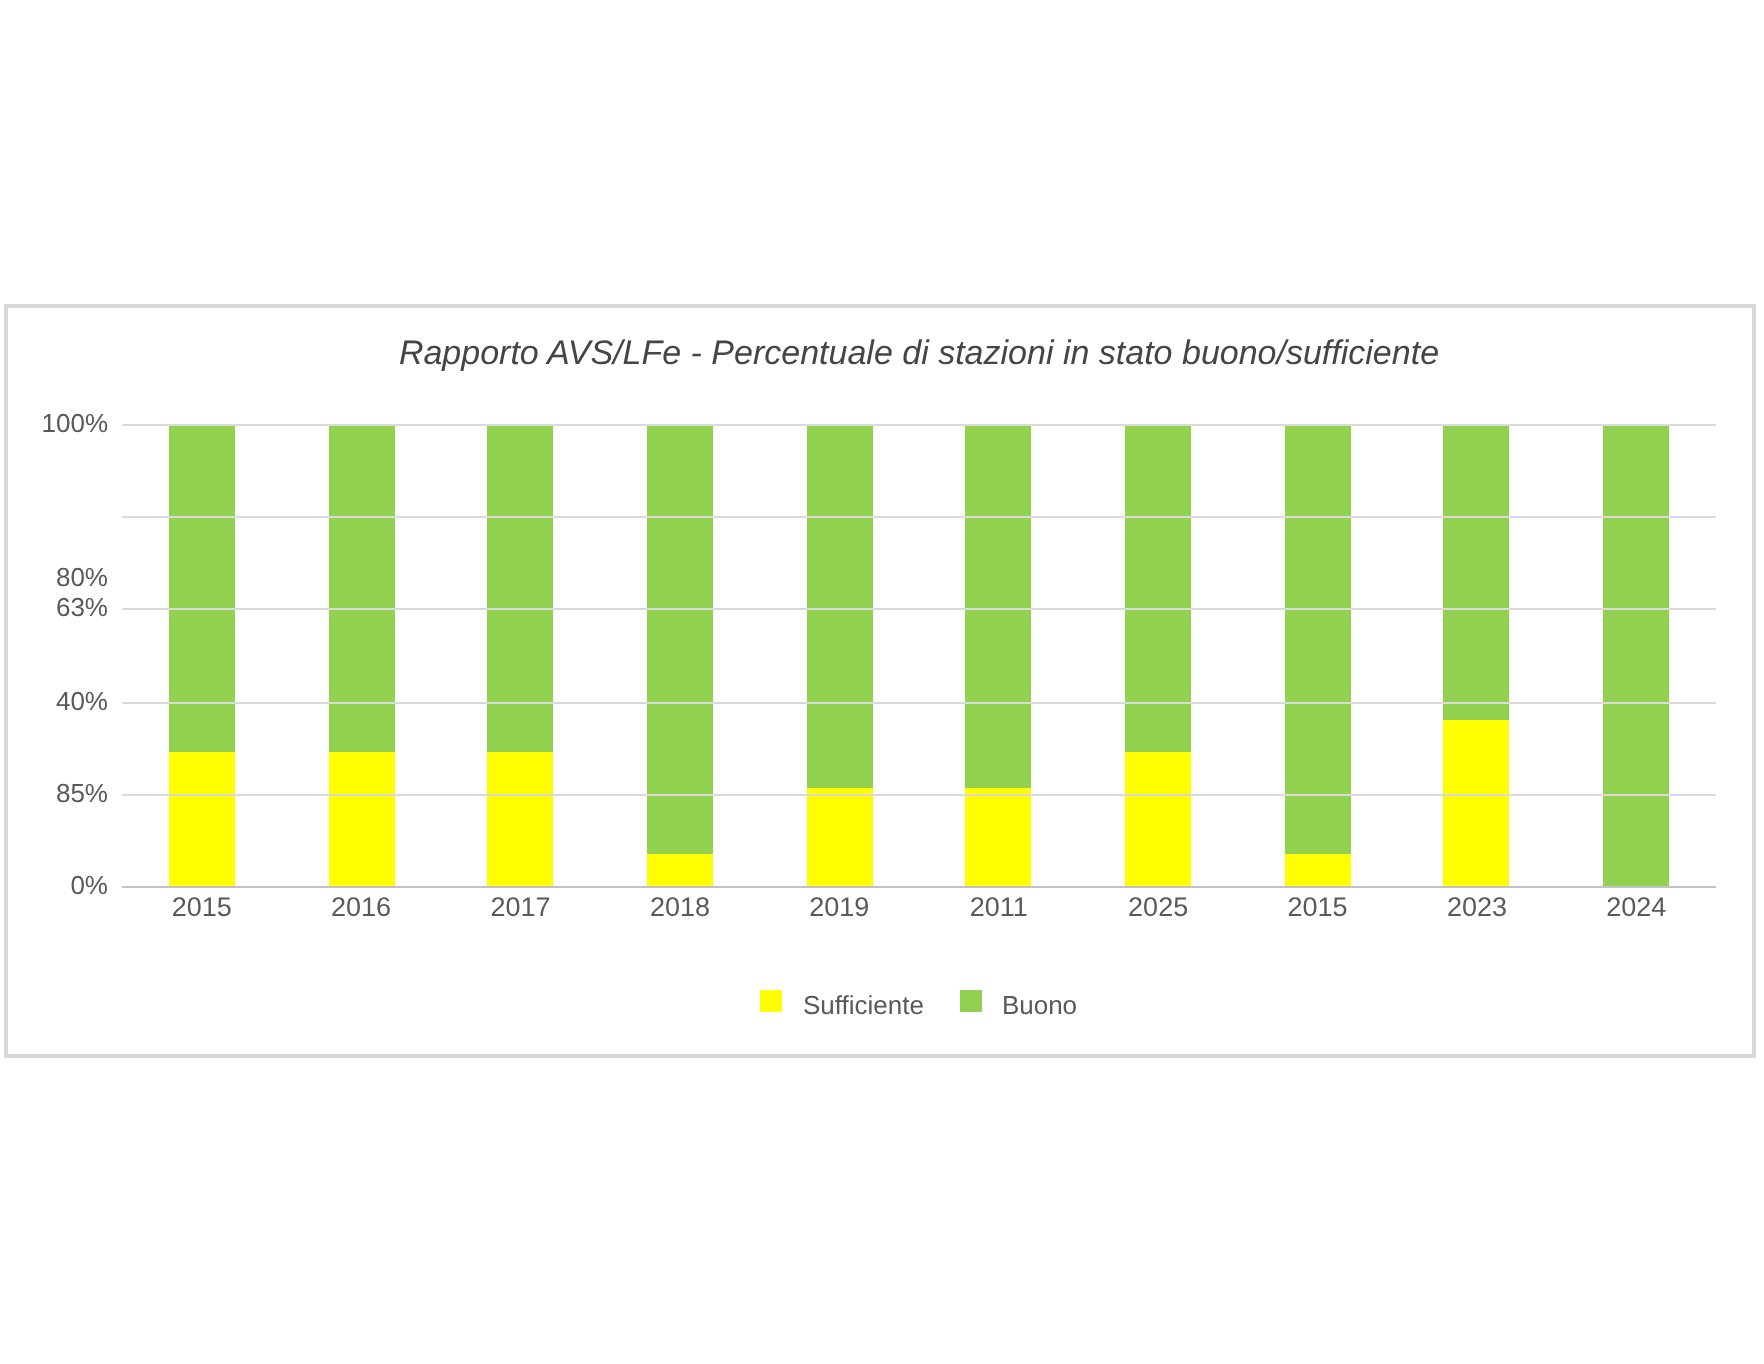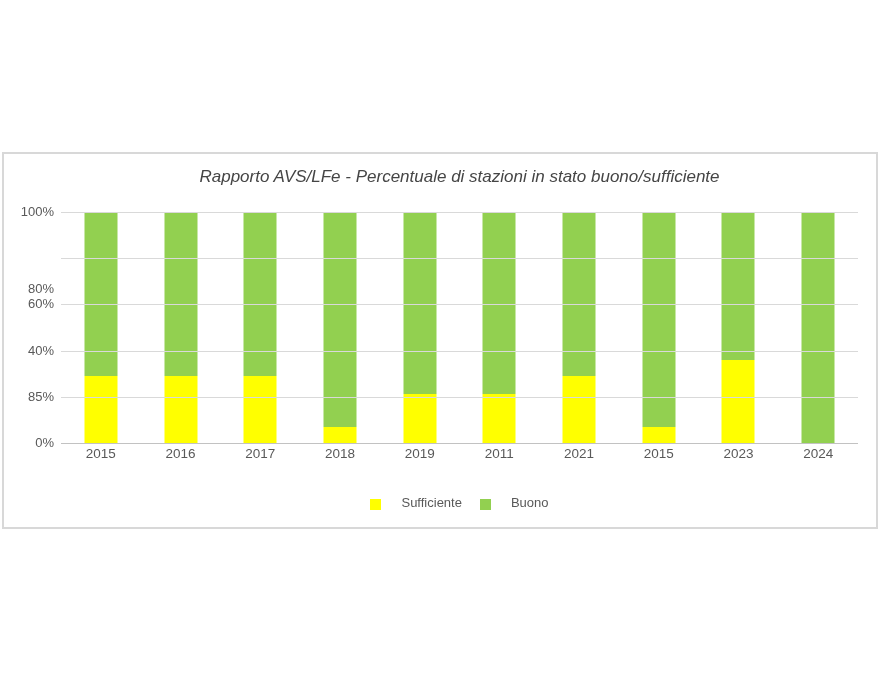--- a/index.html
+++ b/index.html
@@ -33,35 +33,35 @@
   .x-axis-labels {
     position:absolute; left:57px; top:292px; width:797px; display:flex;
   }
   .x-tick-label {
     flex:1 1 0; text-align:center; font-size:13.5px; color:#595959;
   }
   .legend {
     position:absolute; left:57px; top:341px; width:797px;
     display:flex; justify-content:center; align-items:center; gap:18px;
   }
-  .legend-item { display:flex; align-items:flex-end; gap:20px; }
+  .legend-item { display:flex; align-items:flex-start; gap:10px; }
   .legend-swatch { width:11px; height:11px; display:inline-block; }
   .legend-label { font-size:13px; color:#595959; }
 </style>
 </head>
 <body>
 
 <div class="canvas">
   <div class="chart-frame">
     <div class="chart-title">Rapporto AVS/LFe - Percentuale di stazioni in stato buono/sufficiente</div>
 
     <div class="y-axis-labels">
         <div class="y-tick-label" style="top: 50px;">100%</div>
         <div class="y-tick-label" style="top: 96px; margin-top: 31px;">80%</div>
-        <div class="y-tick-label" style="top: 142px;">60%</div>
+        <div class="y-tick-label" style="top: 142px;">63%</div>
         <div class="y-tick-label" style="top: 189px;">40%</div>
         <div class="y-tick-label" style="top: 235px;">85%</div>
         <div class="y-tick-label" style="top: 281px;">0%</div>
       </div>
 
     <div class="plot-area">
       <div class="bars-row">
           <div class="bar-group">
             <div class="bar-stack">
               <div class="seg" style="height: 164px; background: rgb(146, 208, 80);"></div>
@@ -130,21 +130,21 @@
         <div class="gridline axis" style="top: 231px;"></div>
       </div>
 
     <div class="x-axis-labels">
         <div class="x-tick-label">2015</div>
         <div class="x-tick-label">2016</div>
         <div class="x-tick-label">2017</div>
         <div class="x-tick-label">2018</div>
         <div class="x-tick-label">2019</div>
         <div class="x-tick-label">2011</div>
-        <div class="x-tick-label">2021</div>
+        <div class="x-tick-label">2025</div>
         <div class="x-tick-label">2015</div>
         <div class="x-tick-label">2023</div>
         <div class="x-tick-label">2024</div>
       </div>
 
     <div class="legend">
         <div class="legend-item">
           <span class="legend-swatch" style="background: rgb(255, 255, 0);"></span>
           <span class="legend-label">Sufficiente</span>
         </div>

